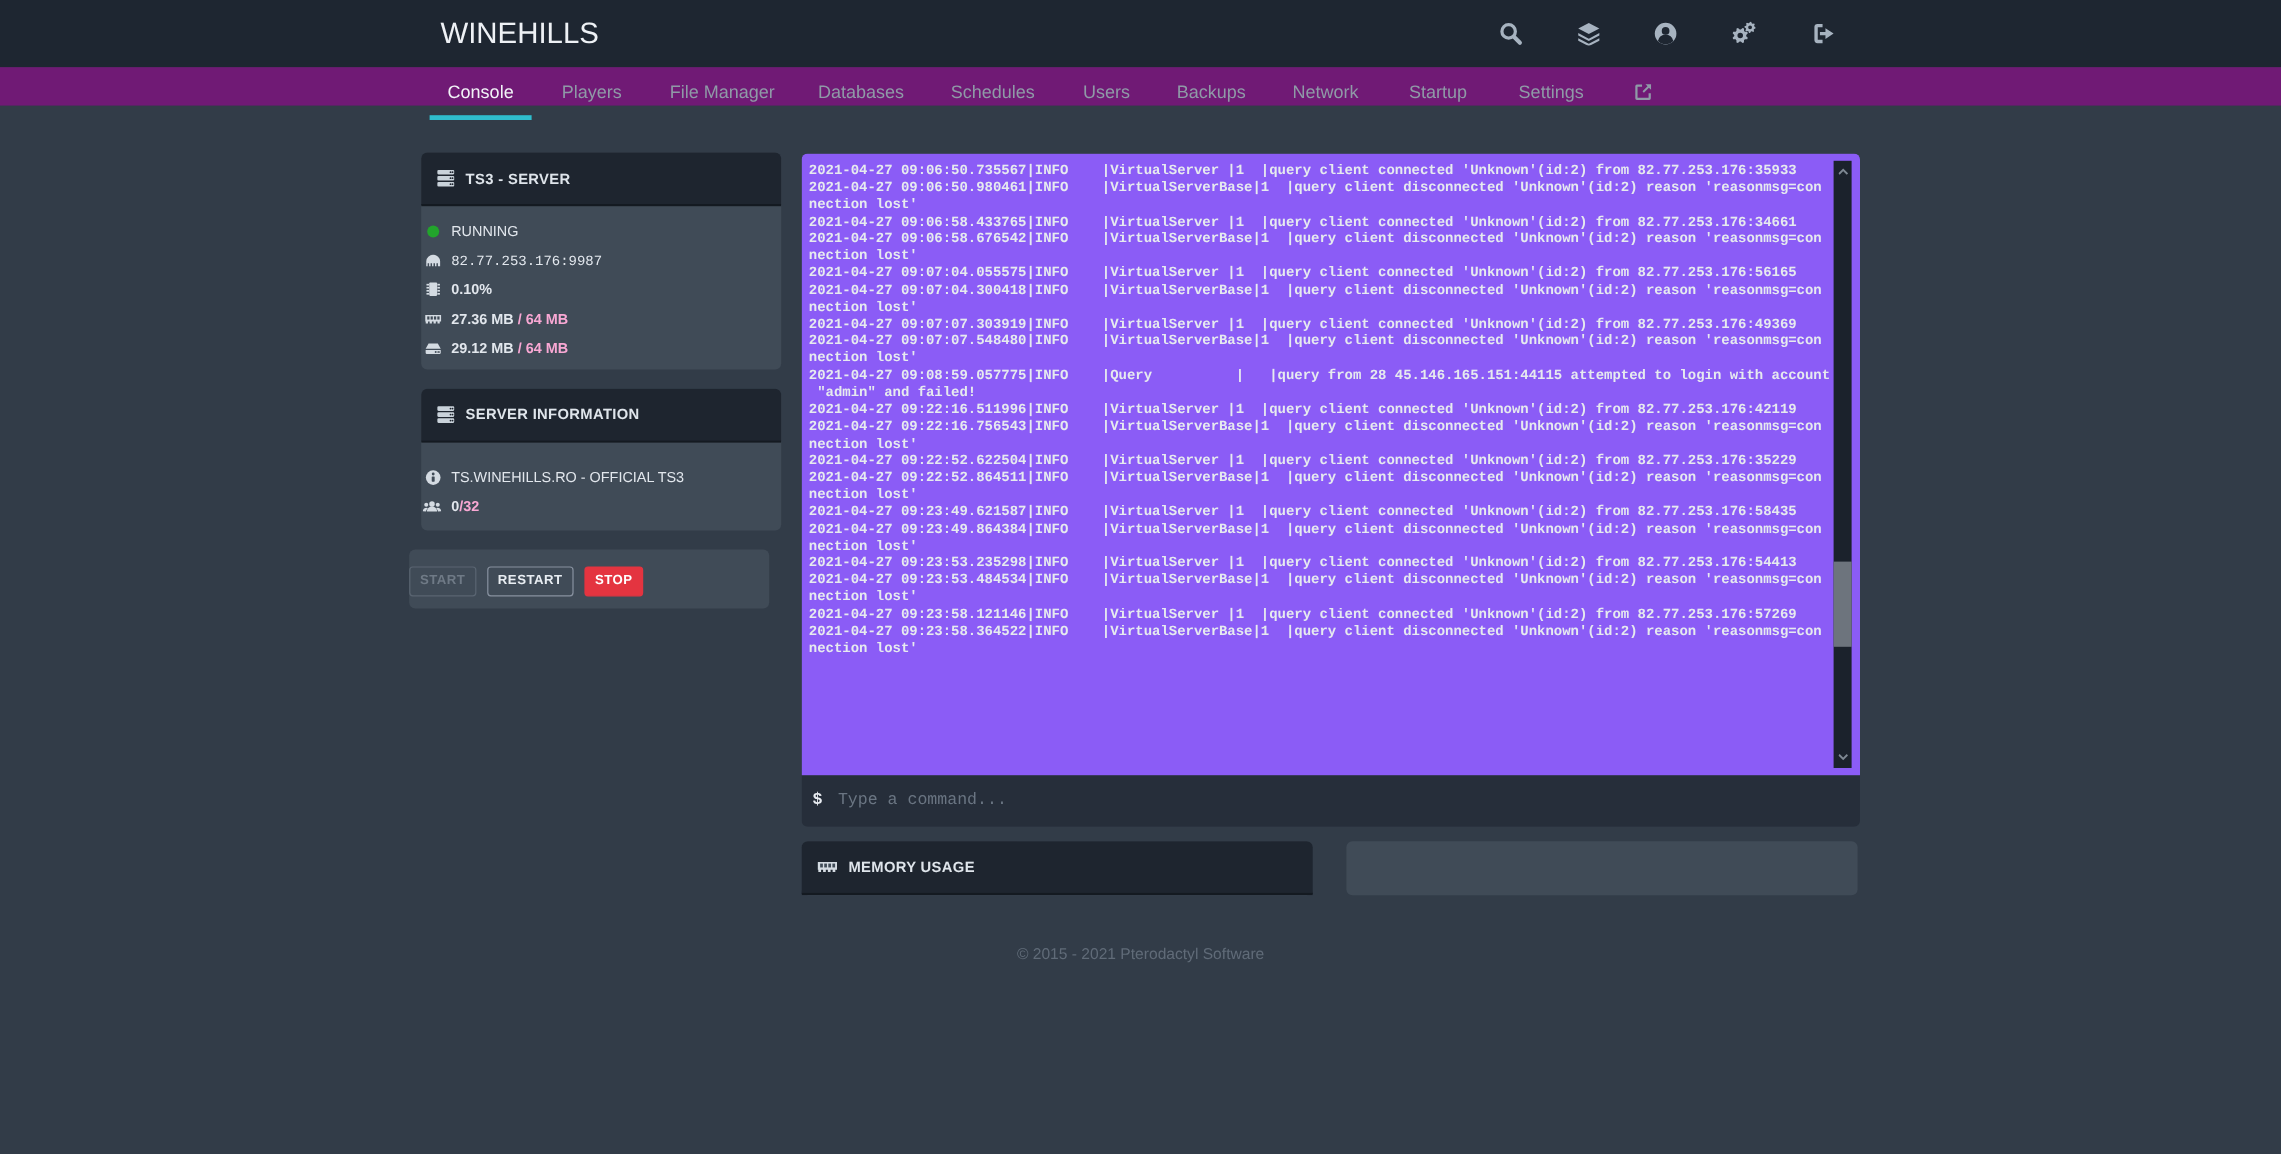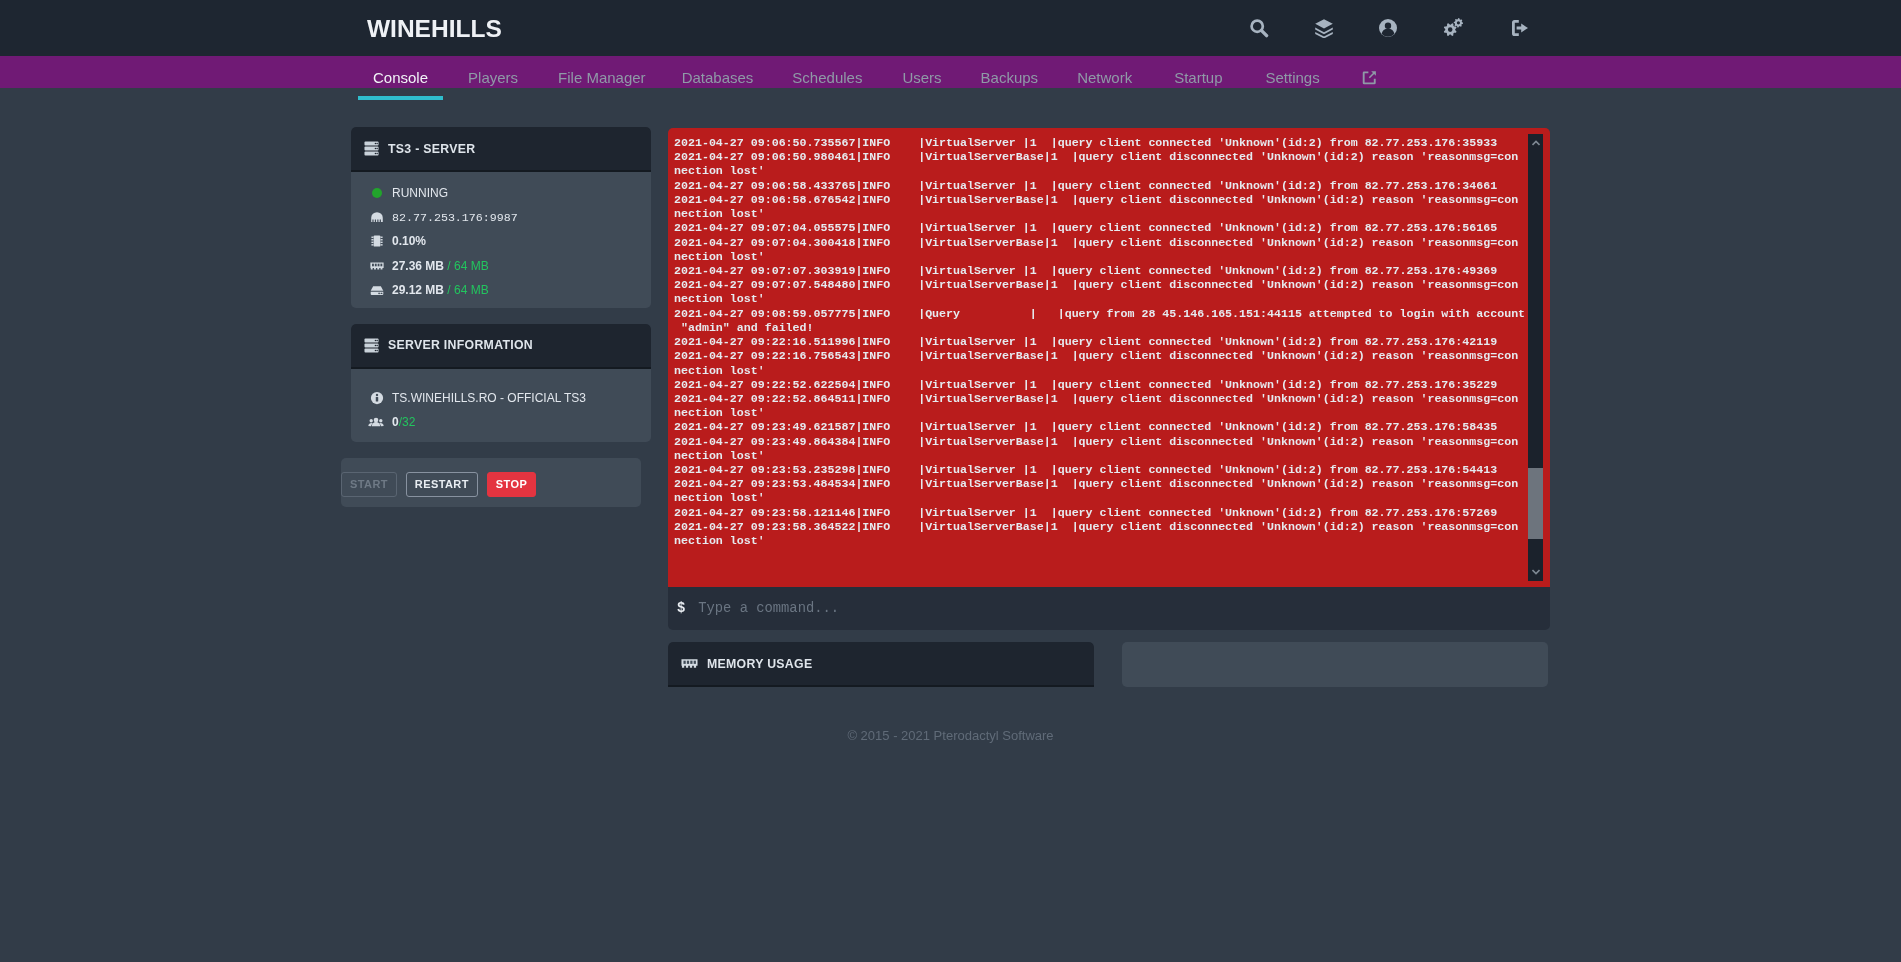--- a/index.html
+++ b/index.html
@@ -1,56 +1,56 @@
 <!DOCTYPE html>
 <html><head><meta charset="utf-8"><title>WINEHILLS</title>
 <style>
 *{box-sizing:border-box;margin:0;padding:0}
 html,body{width:1901px;height:962px;overflow:hidden}
 body{background:#323c48;font-family:"Liberation Sans",sans-serif;-webkit-font-smoothing:antialiased}
 .wrap{width:1199px;margin:0 auto;position:relative;height:100%}
 .topbar{height:56px;background:#1e2631}
-.brand{position:absolute;left:16px;top:15px;font-size:24.5px;font-weight:bold;color:#eef1f5}
+.brand{position:absolute;left:16px;top:15px;font-size:24.5px;font-weight:normal;color:#eef1f5}
 .ticons{position:absolute;top:18px;left:898px;display:flex}
 .ti:nth-child(4){margin-right:47.5px !important}
 .ti{width:20px;height:20px;margin-right:44.5px}
 .subnav{height:32px;background:#701a75}
 .tabs{position:absolute;left:7px;top:0;display:flex;list-style:none}
 .tab{position:relative;padding:0 15px;line-height:44px;font-size:15px;color:#8f9aa7}
 .tab:nth-child(1){margin-right:10px}.tab:nth-child(2){margin-right:10px}.tab:nth-child(3){margin-right:6px}
 .tab:nth-child(4){margin-right:9px}.tab:nth-child(5){margin-right:10px}.tab:nth-child(6){margin-right:9px}
 .tab:nth-child(7){margin-right:9px}.tab:nth-child(8){margin-right:12px}.tab:nth-child(9){margin-right:13px}
 .tab:nth-child(10){margin-right:12px}
 .tab.active{color:#f1f4f7}
 .tab.active:after{content:"";position:absolute;left:0;right:0;bottom:0;height:4px;background:#2fbecd}
 .main{padding-top:39px}
 .cols{display:flex;gap:17px}
 .leftcol{width:300px;flex:none}
 .rightcol{flex:1}
 .card{background:#404b57;border-radius:5px;margin-bottom:16px}
 .card-h{height:45px;background:#1e252f;border-bottom:2px solid #141a21;display:flex;align-items:center;padding:0 13px;color:#dfe5eb;font-size:12.3px;font-weight:bold;letter-spacing:0.3px;border-radius:5px 5px 0 0}
 .hic{width:15px;height:15px;margin-right:9px}
 svg.hic[viewBox='0 0 18 14']{width:17px}
-.card-b{padding:9px 19px 6px}
+.card-b{padding:9px 3px 6px}
 .card-b.info{padding-top:17px;padding-bottom:8px}
 .srow{display:flex;align-items:center;height:24.2px;font-size:12px;color:#e2e7ed}
 .srow .ic{width:14px;display:flex;justify-content:center;margin-right:8px;flex:none}
 .ric{width:14px;height:14px}
 .ru{width:18px !important;height:12.6px;margin-left:-2px}
 .dot{width:10px;height:10px;border-radius:50%;background:#22a42c}
 .mono{font-family:"Liberation Mono",monospace;font-size:11.65px}
 .b{font-weight:bold}
-.mut{color:#22c55e;font-weight:normal}
+.mut{color:#f9a8d4;font-weight:bold}
 .btnrow{height:49px;display:flex;align-items:center;justify-content:flex-start;gap:9px;position:relative;left:-10px;padding-top:3px}
 .btn{height:25px;padding:0 8px;border-radius:3px;font-size:11px;font-weight:bold;letter-spacing:0.4px;display:flex;align-items:center;font-family:"Liberation Sans",sans-serif}
 .btn.start{color:#6f7a86;border:1px solid #5a6572;background:transparent}
 .btn.restart{color:#e8edf2;border:1px solid #8892a0;background:transparent}
 .btn.stop{color:#fff;border:1px solid #e43440;background:#e43440}
 .console{border-radius:5px;overflow:hidden;margin-bottom:12px;margin-top:1px}
-.term{height:459px;background:#b91c1c;padding:8px 6px;position:relative;overflow:hidden}
+.term{height:518px;background:#8b5cf6;padding:8px 6px;position:relative;overflow:hidden}
 .term pre{font-family:"Liberation Mono",monospace;font-size:11.64px;line-height:14.22px;color:#e6eaef;white-space:pre;font-weight:bold}
 .sb{position:absolute;top:6px;bottom:6px;right:7px;width:15px;background:#1b222c}
 .sb .thumb{position:absolute;left:0;width:15px;top:334px;height:71px;background:#6d747d}
 .sb svg{position:absolute;left:3.5px;width:8px;height:6px}
 .sb .up{top:6px}
 .sb .dn{bottom:6px}
 .cmd{height:43px;background:#262e3a;display:flex;align-items:center;font-family:"Liberation Mono",monospace;font-size:13.8px;padding-left:9px}
 .cmd .dollar{color:#e9edf2;font-weight:bold}
 .cmd .ph{color:#6a7582;margin-left:13px}
 .charts{display:flex;gap:28px}

